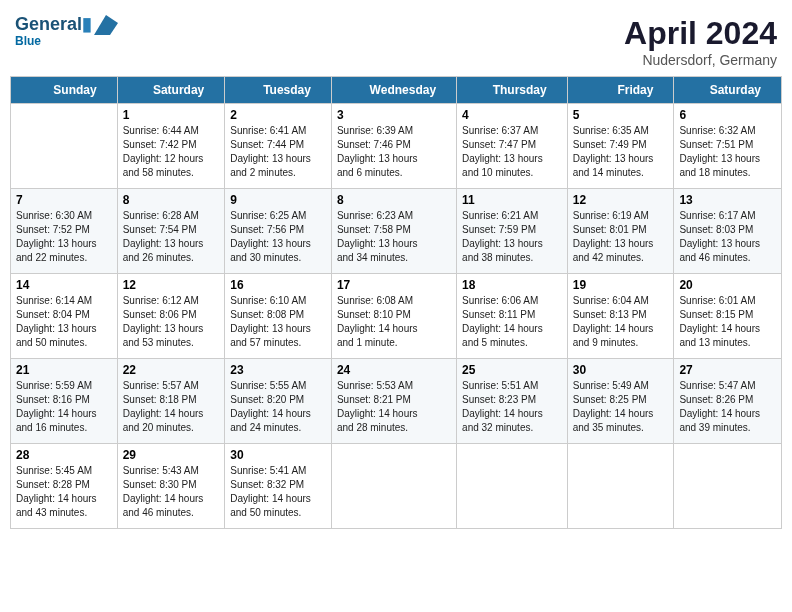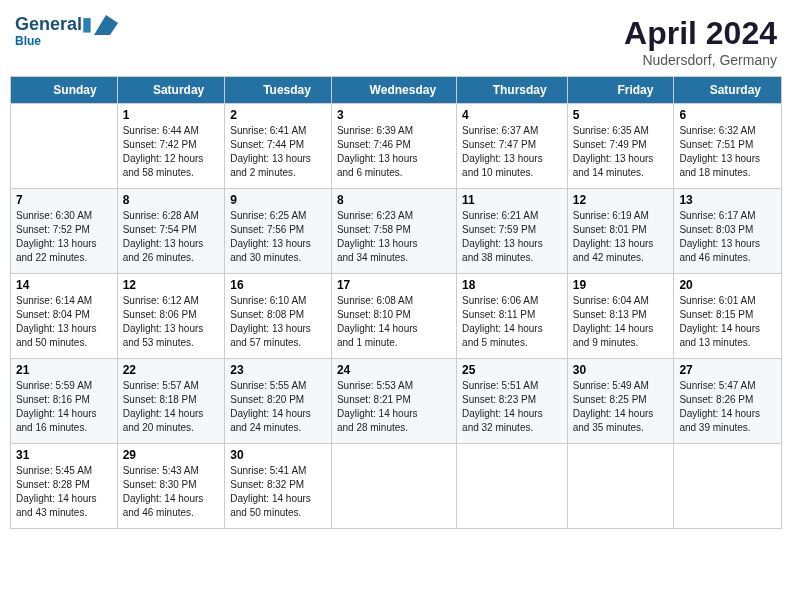--- a/index.html
+++ b/index.html
@@ -234,21 +234,21 @@
           <div class="day-num">30</div>
           <div class="day-info">Sunrise: 5:49 AM<br>Sunset: 8:25 PM<br>Daylight: 14 hours<br>and 35 minutes.</div>
         </td>
         <td>
           <div class="day-num">27</div>
           <div class="day-info">Sunrise: 5:47 AM<br>Sunset: 8:26 PM<br>Daylight: 14 hours<br>and 39 minutes.</div>
         </td>
       </tr>
       <tr>
         <td>
-          <div class="day-num">31</div>
+          <div class="day-num">28</div>
           <div class="day-info">Sunrise: 5:45 AM<br>Sunset: 8:28 PM<br>Daylight: 14 hours<br>and 43 minutes.</div>
         </td>
         <td>
           <div class="day-num">29</div>
           <div class="day-info">Sunrise: 5:43 AM<br>Sunset: 8:30 PM<br>Daylight: 14 hours<br>and 46 minutes.</div>
         </td>
         <td>
           <div class="day-num">30</div>
           <div class="day-info">Sunrise: 5:41 AM<br>Sunset: 8:32 PM<br>Daylight: 14 hours<br>and 50 minutes.</div>
         </td>

